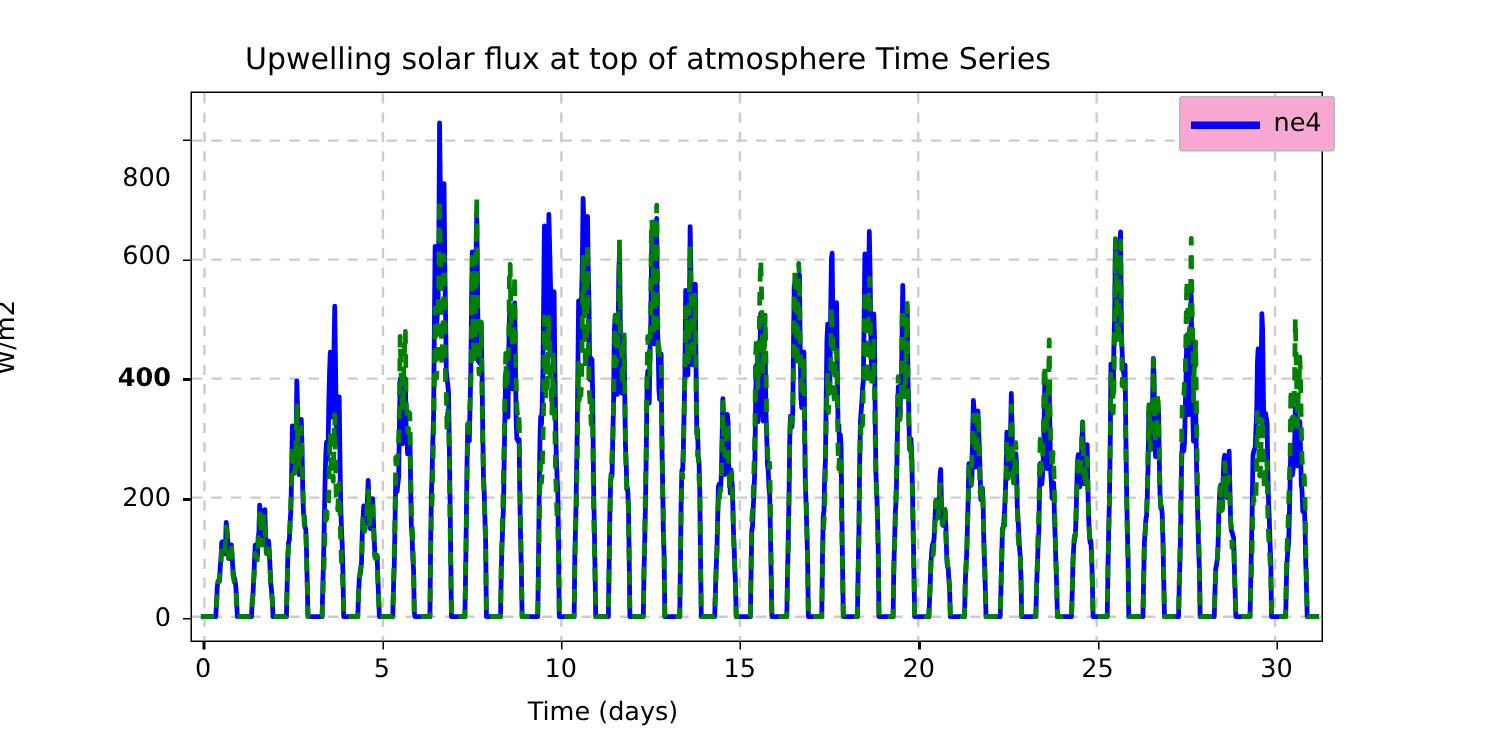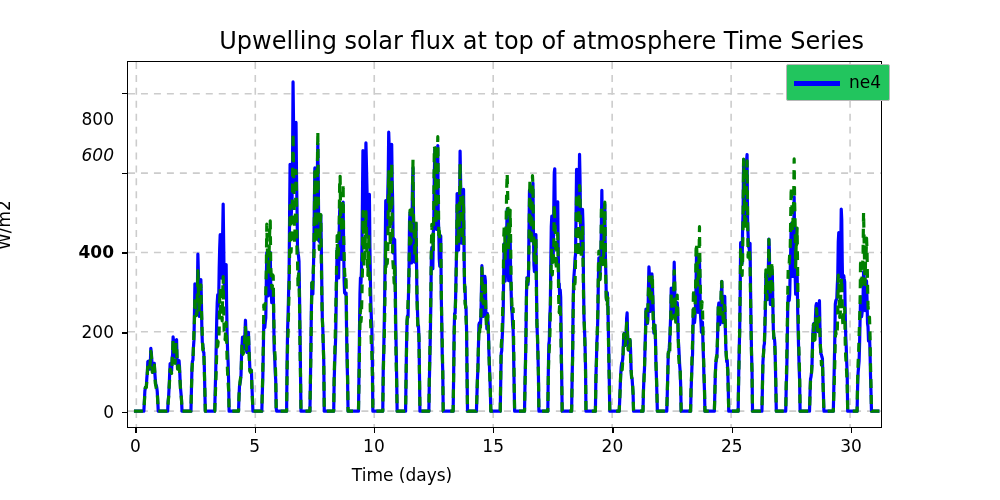--- a/index.html
+++ b/index.html
@@ -5,21 +5,21 @@
   html,body{margin:0;padding:0;}
   body{
     width:1000px;height:500px;background:#ffffff;
     font-family:"DejaVu Sans","Liberation Sans",sans-serif;
     overflow:hidden;
   }
   #figure{position:relative;width:1000px;height:500px;background:#ffffff;}
 
   #title{
     position:absolute;left:0;top:27px;width:864px;
-    text-align:right;font-size:24px;color:#000000;
+    text-align:center;font-size:20px;color:#000000;
     letter-spacing:0px;
   }
 
   
   #plotframe{
     position:absolute;left:127px;top:61px;
     width:755px;height:367px;
     border:1.3px solid #000000;
     box-sizing:border-box;
     background:#ffffff;
@@ -45,21 +45,21 @@
     transform:rotate(-90deg);transform-origin:left top;
     white-space:nowrap;
   }
   #axis-x-title{
     position:absolute;left:0;top:465px;width:804px;
     text-align:center;font-size:17px;color:#000000;
   }
 
   #legend{
     position:absolute;left:786px;top:64px;
-    border:1px solid #b8b8b8;background:#22c55e;
+    border:1px solid #b8b8b8;background:#f9a8d4;
     border-radius:2px;
     padding:5px 8px 5px 7px;
     box-sizing:border-box;
   }
   .legend-row{display:flex;align-items:center;height:25px;}
   .legend-swatch{width:46px;height:0;margin-right:9px;position:relative;}
   .legend-line-solid{position:absolute;left:0;top:-2px;width:46px;height:5px;}
   .legend-dash{position:absolute;top:-2px;height:5px;}
   .legend-text{font-size:17px;color:#000000;line-height:17px;}
 </style>
@@ -94,21 +94,21 @@
       </svg>
   </div>
 
   <div id="ticklayer">
       <div class="ylabel" style="top: 412.043px;">0</div>
       <div class="ytickmark" style="left: 122px; top: 412.043px; position: absolute;"></div>
       <div class="ylabel" style="top: 332.261px;">200</div>
       <div class="ytickmark" style="left: 122px; top: 332.261px; position: absolute;"></div>
       <div class="ylabel" style="top: 252.478px; font-weight: bold;">400</div>
       <div class="ytickmark" style="left: 122px; top: 252.478px; position: absolute;"></div>
-      <div class="ylabel" style="top: 155px; font-style: italic;">600</div>
+      <div class="ylabel" style="top: 171px;">600</div>
       <div class="ytickmark" style="left: 122px; top: 172.696px; position: absolute;"></div>
       <div class="ylabel" style="top: 92.913px; margin-top: 26px;">800</div>
       <div class="ytickmark" style="left: 122px; top: 92.913px; position: absolute;"></div>
       <div class="xlabel-tick" style="left: 135.349px;">0</div>
       <div class="xtickmark" style="position: absolute; left: 135.349px; top: 428px;"></div>
       <div class="xlabel-tick" style="left: 254.622px;">5</div>
       <div class="xtickmark" style="position: absolute; left: 254.622px; top: 428px;"></div>
       <div class="xlabel-tick" style="left: 373.896px;">10</div>
       <div class="xtickmark" style="position: absolute; left: 373.896px; top: 428px;"></div>
       <div class="xlabel-tick" style="left: 493.169px;">15</div>

